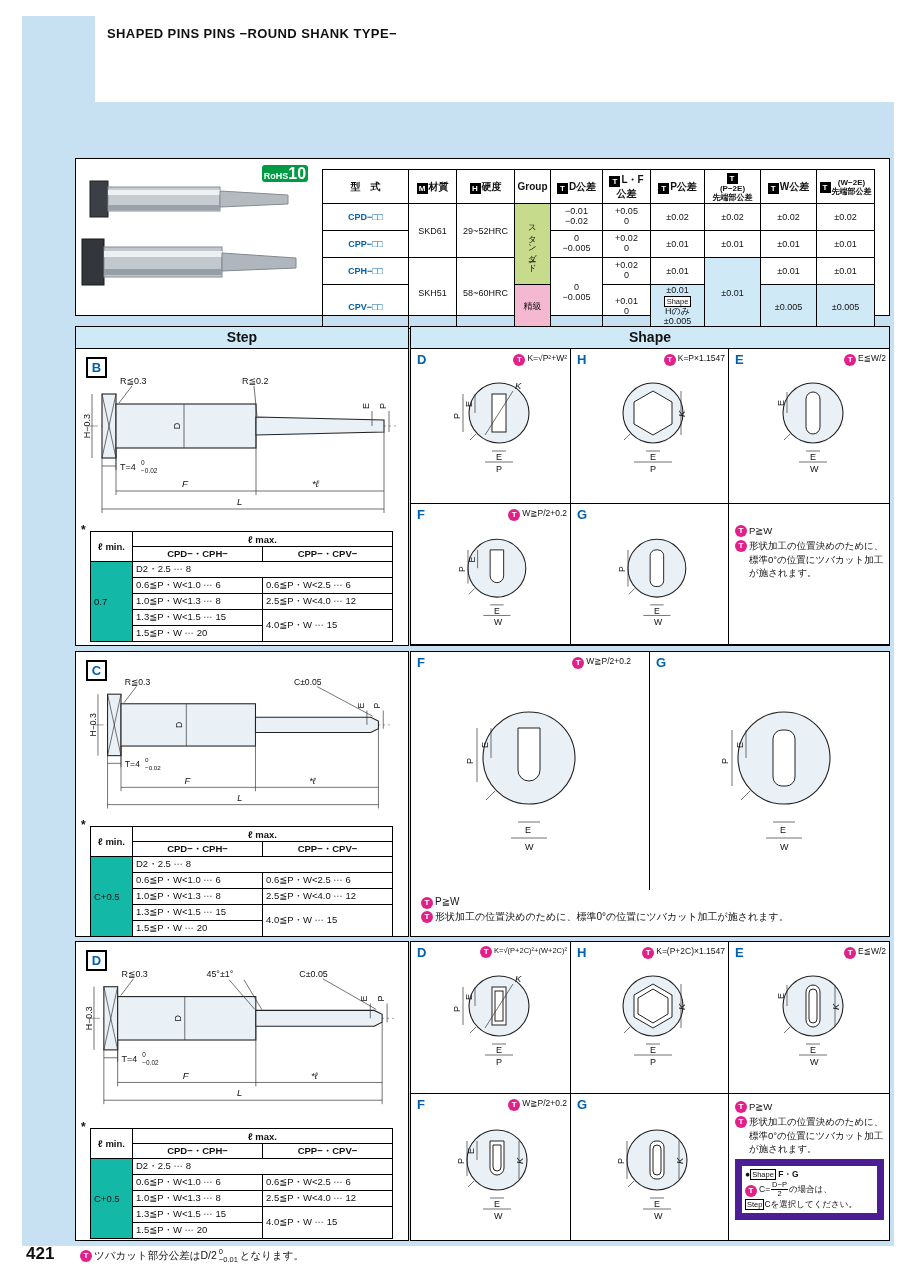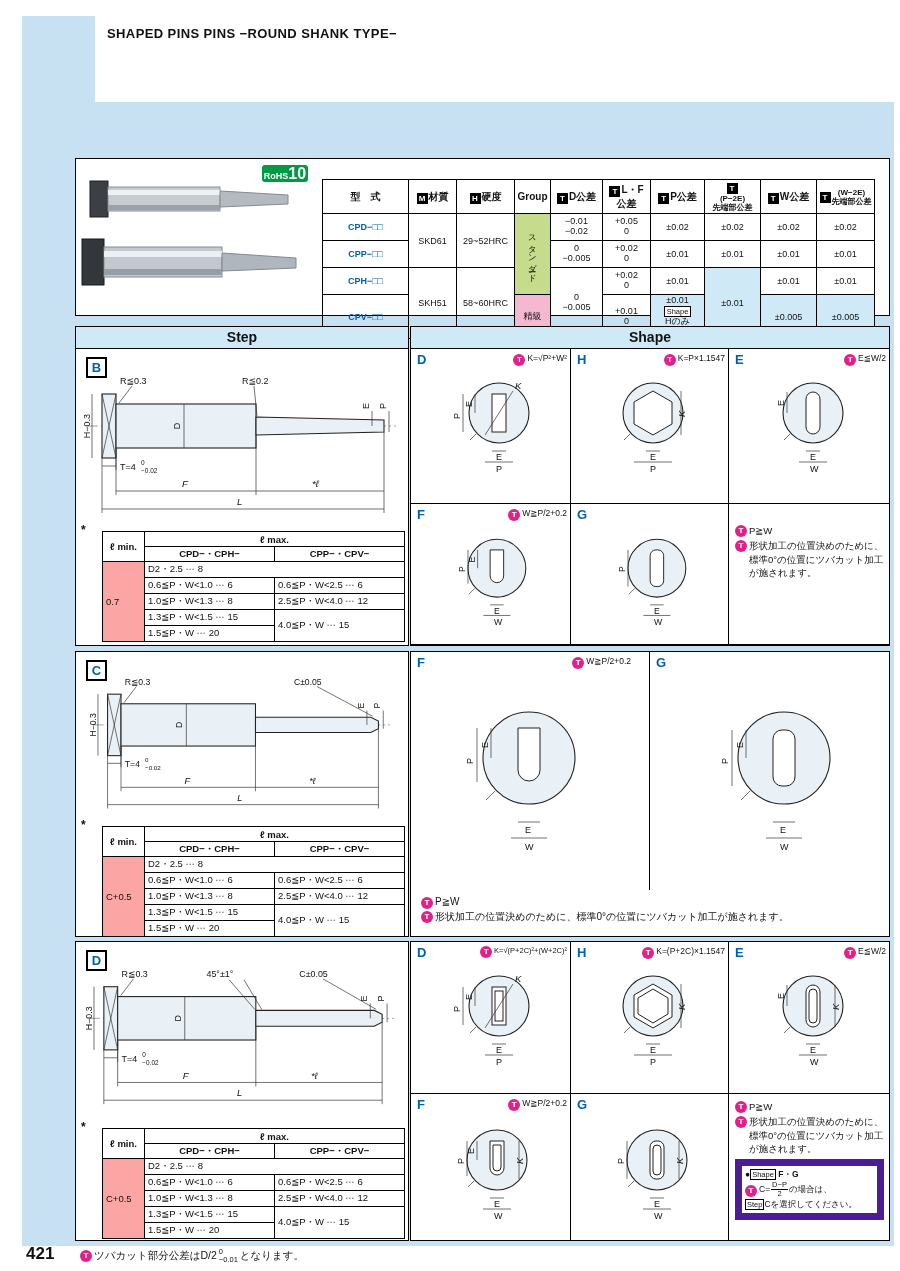--- a/index.html
+++ b/index.html
@@ -6,21 +6,21 @@
 html,body{width:900px;height:1271px}
 body{position:relative;background:#fff;font-family:"Liberation Sans","DejaVu Sans",sans-serif;color:#111;overflow:hidden}
 #bluebg{position:absolute;left:22px;top:16px;width:872px;height:1230px;background:#c8e1f2}
 #header{position:absolute;left:95px;top:16px;width:799px;height:86px;background:#fff;padding:10px 12px 0 12px}
 #header .sub{font-size:13px;font-weight:bold;letter-spacing:.4px}
 #header .ttl{font-size:30px;font-weight:bold;margin-top:2px;letter-spacing:2px}
 .box{position:absolute;background:#fff;border:1px solid #000}
 .bhdr{height:22px;line-height:21px;background:#cfe9f7;border-bottom:1px solid #000;text-align:center;font-weight:bold;font-size:14px}
 .badge{position:absolute;width:21px;height:21px;border:2px solid #000;background:#fff;color:#0060ad;font-weight:bold;font-size:13px;text-align:center;line-height:17px}
 
-.spec{position:absolute;left:246px;top:20px;border-collapse:collapse}
+.spec{position:absolute;left:246px;top:10px;border-collapse:collapse}
 .spec th,.spec td{border:1px solid #000;text-align:center;vertical-align:middle;padding:1px 2px;font-size:9px}
 .spec th{font-weight:bold;font-size:10px;height:32px}
 .spec td{height:27px}
 .model{color:#0060ad;font-weight:bold;font-size:11px}
 .sq{display:inline-block;width:11px;height:11px;background:#000;color:#fff;font-size:8px;line-height:11px;font-weight:bold;text-align:center;margin-right:1px;vertical-align:-1px}
 .ct{display:inline-block;width:12px;height:12px;border-radius:50%;background:#e0218a;color:#fff;font-size:8px;line-height:12px;font-weight:bold;text-align:center;margin-right:2px;vertical-align:-1px;flex:0 0 auto}
 .tl{display:inline-block;vertical-align:middle;line-height:1.15}
 .tl span{display:block;font-size:8px}
 .tol{display:inline-block;line-height:1.1;font-size:9px}
 .tol span{display:block}
@@ -35,25 +35,25 @@
 
 .stepsvg{position:absolute;left:8px;width:318px;height:152px}
 .d{stroke:#333;stroke-width:.7;fill:none}
 .cl{stroke:#777;stroke-width:.7;stroke-dasharray:10 3 2 3;fill:none}
 .o{fill:#e9f0f6;stroke:#222;stroke-width:1.1}
 .o2{fill:#fff;stroke:#222;stroke-width:1}
 .t{font-size:9px;fill:#111}
 .ti{font-size:9.5px;font-style:italic;fill:#111}
 .ts{font-size:6.5px;fill:#111}
 
-.st{position:absolute;left:26px;border-collapse:collapse}
+.st{position:absolute;left:14px;border-collapse:collapse}
 .st th,.st td{border:1px solid #000;font-size:9.5px;padding:0 3px;height:16px;text-align:left;white-space:nowrap}
 .st th{font-weight:bold;text-align:center;height:15px}
 .w-lmin{width:42px}.w-c{width:130px}
-.lmin-val{background:#fca5a5;text-align:center;font-size:10px}
+.lmin-val{background:#14b8a6;text-align:center;font-size:10px}
 .ast{position:absolute;left:5px;font-weight:bold;font-size:12px}
 
 .sgrid{position:absolute;left:0;right:0;display:grid;grid-template-columns:160px 158px 160px}
 .sc{position:relative;border-right:1px solid #000;border-bottom:1px solid #000;overflow:hidden}
 .sc:nth-child(3n){border-right:none}
 .sl{position:absolute;left:6px;top:3px;color:#0060ad;font-weight:bold;font-size:13px}
 .fm{position:absolute;right:3px;top:4px;font-size:8.5px;white-space:nowrap}
 .ssvg{position:absolute;left:8px;top:14px;width:150px;height:112px}
 .notecell{padding:20px 5px 0 6px;font-size:9.5px;line-height:1.4}
 .nl{display:flex;align-items:flex-start;margin-bottom:2px}

